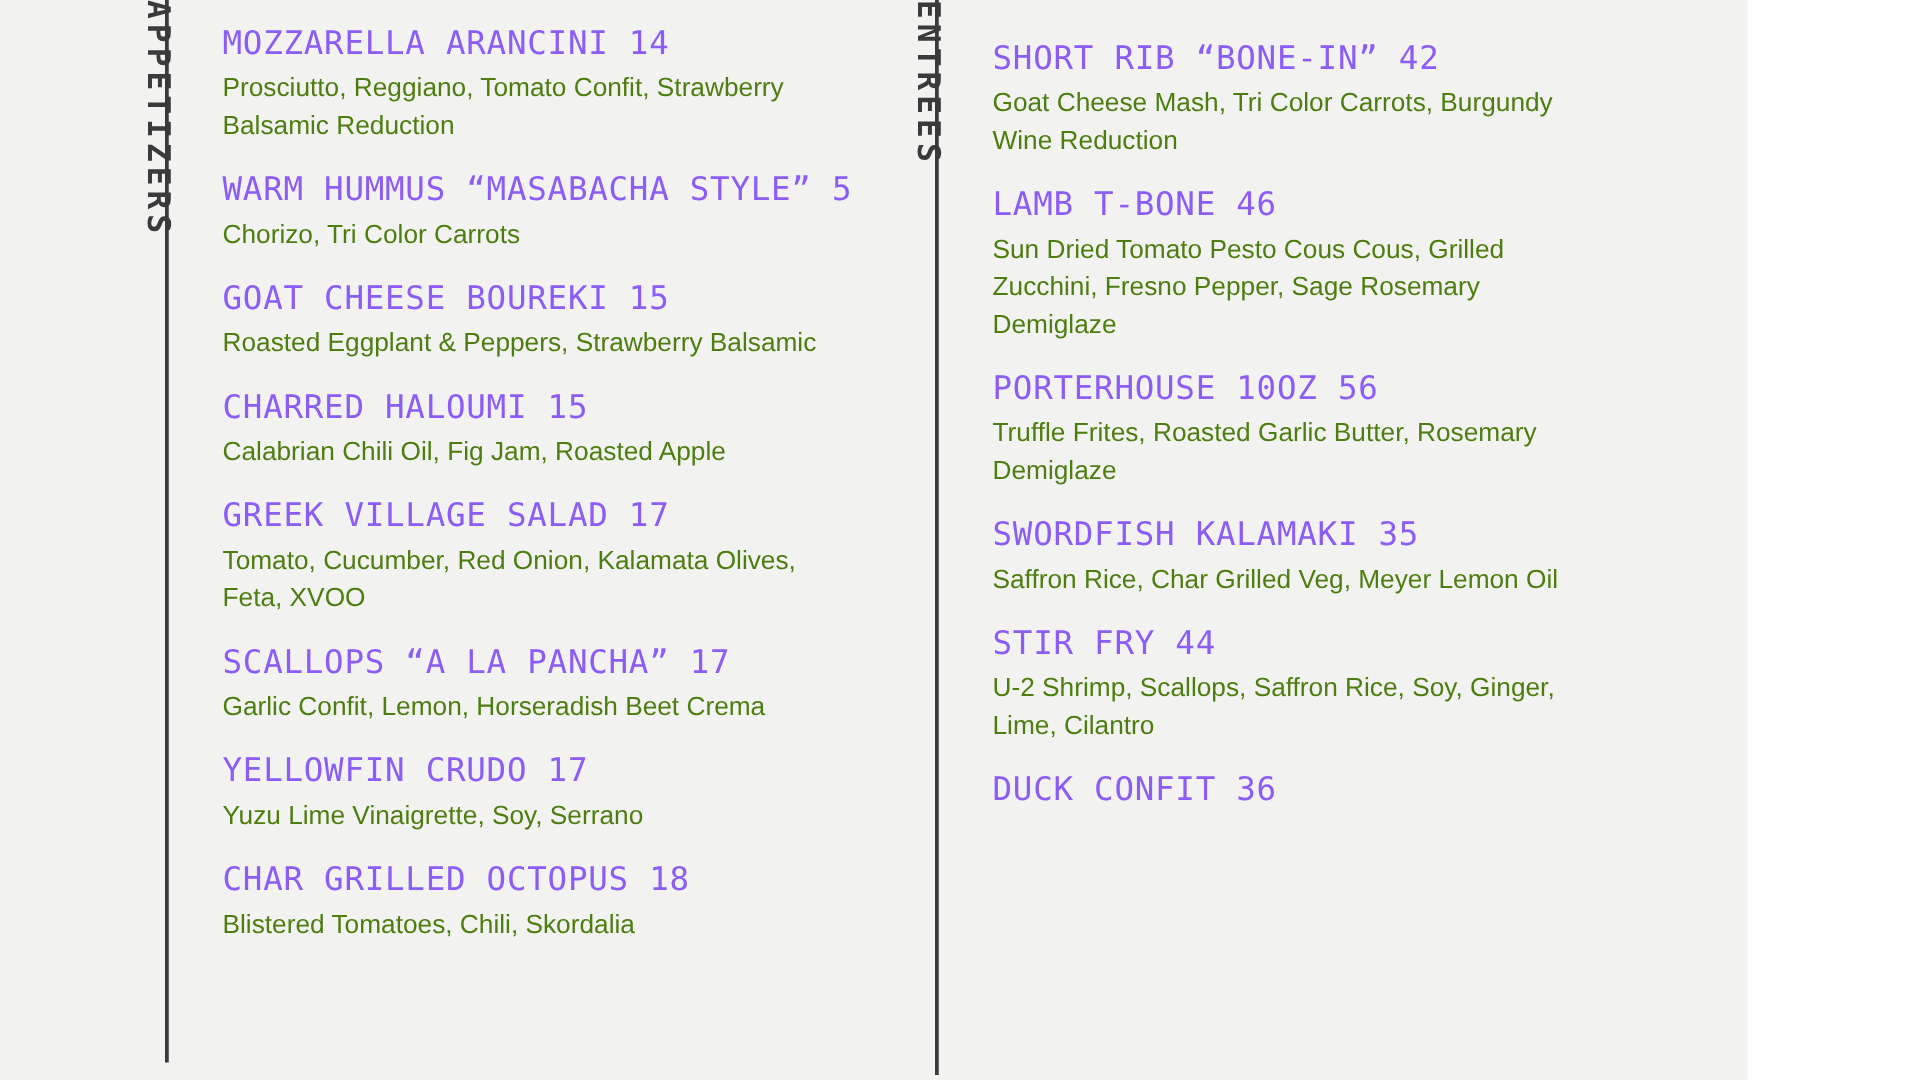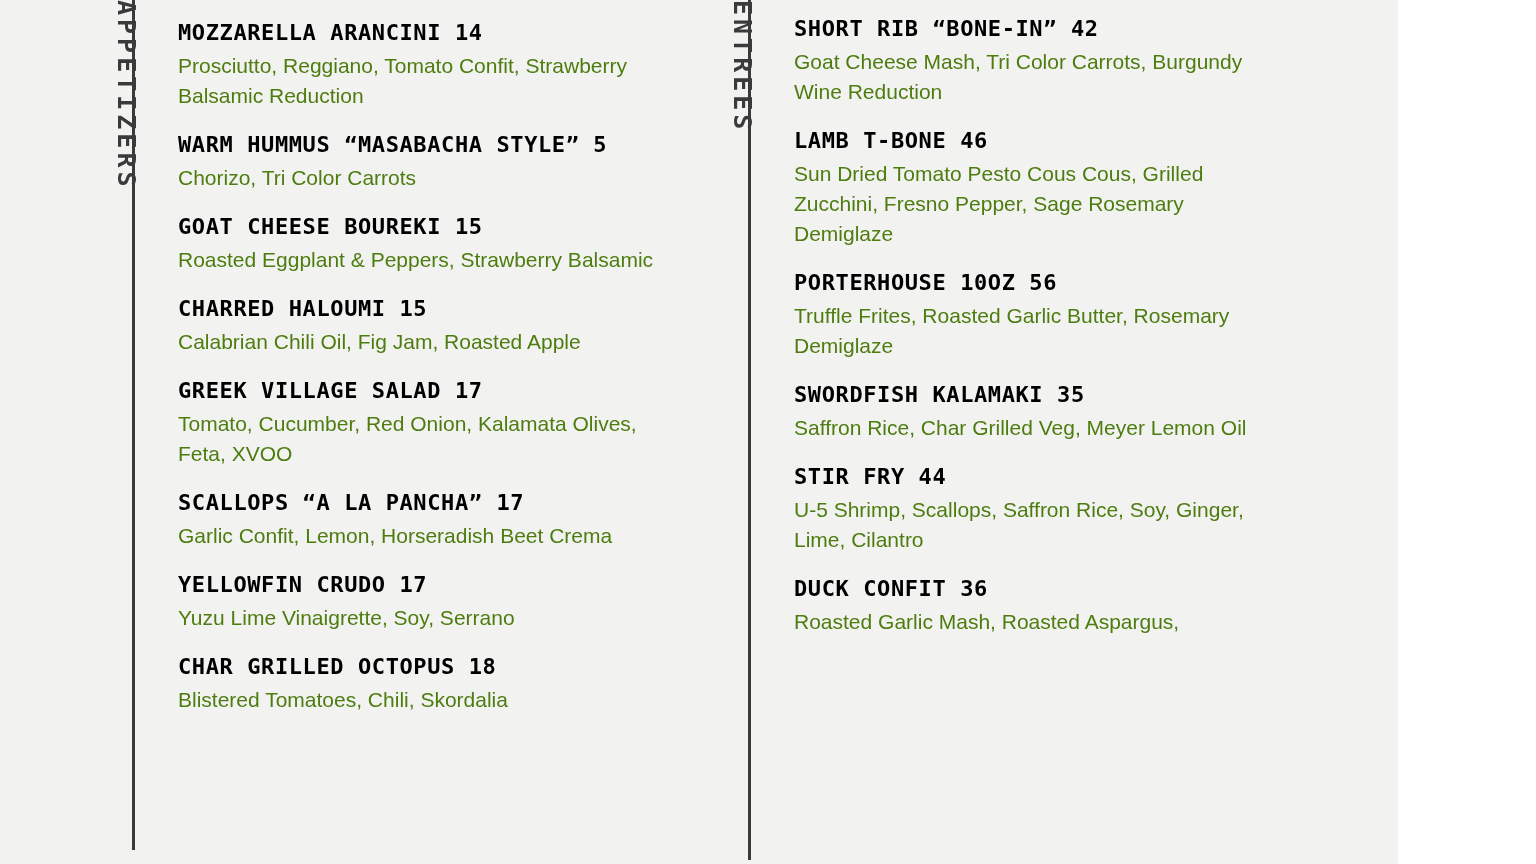--- a/index.html
+++ b/index.html
@@ -77,37 +77,37 @@
     flex: 1 1 auto;
     padding-left: 22px;
     padding-top: 20px;
     box-sizing: border-box;
   }
   .item {
     margin-bottom: 21px;
   }
   .item-name {
     font-family: "DejaVu Sans Mono", monospace;
-    font-weight: 700;
-    font-size: 22px;
+    font-weight: 400;
+    font-size: 26px;
     letter-spacing: 0.6px;
-    color: #000000;
+    color: #8b5cf6;
     margin: 0 0 6px 0;
     white-space: nowrap;
   }
   .item-desc {
     font-family: "Liberation Sans", sans-serif;
     font-size: 21px;
     line-height: 30px;
     color: #4d7c0f;
     margin: 0;
     max-width: 520px;
   }
   .col-entrees .item-desc { max-width: 470px; }
-  .col-entrees .items { padding-top: 16px; }
+  .col-entrees .items { padding-top: 16px; margin-top: 16px; }
 </style>
 </head>
 <body>
 
 <div class="page">
 
   <div class="right-margin"></div>
 
   <div class="columns">
 
@@ -184,25 +184,24 @@
         </div>
 
         <div class="item">
           <p class="item-name">SWORDFISH KALAMAKI 35</p>
           <p class="item-desc">Saffron Rice, Char Grilled Veg, Meyer Lemon Oil</p>
         </div>
 
 
         <div class="item">
           <p class="item-name">STIR FRY 44</p>
-          <p class="item-desc">U-5 Shrimp, Scallops, Saffron Rice, Soy, Ginger, Lime, Cilantro</p>
+          <p class="item-desc">U-2 Shrimp, Scallops, Saffron Rice, Soy, Ginger, Lime, Cilantro</p>
         </div>
 
         <div class="item">
           <p class="item-name">DUCK CONFIT 36</p>
-          <p class="item-desc">Roasted Garlic Mash, Roasted Aspargus,</p>
         </div>
 
       </div>
     </div>
 
   </div>
 </div>
 
 </body></html>

